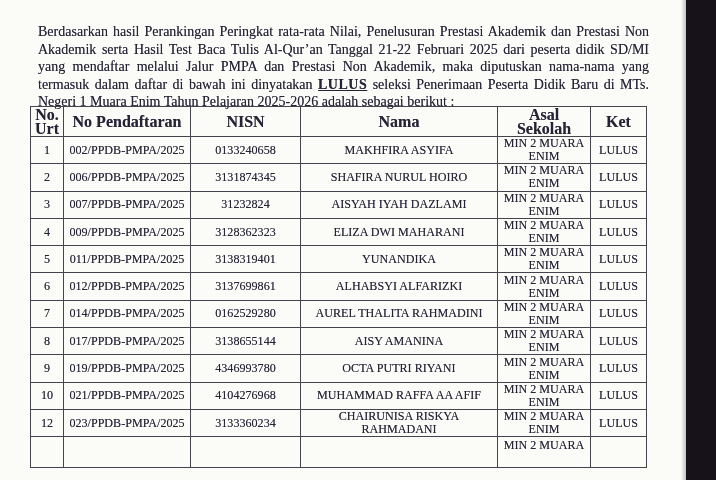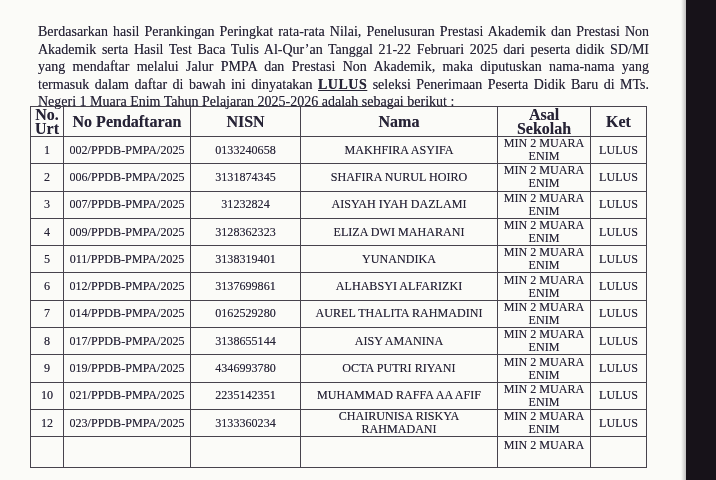--- a/index.html
+++ b/index.html
@@ -211,21 +211,21 @@
           </td>
           <td>
             <div class="line">MIN 2 MUARA</div>
             <div class="line">ENIM</div>
           </td>
           <td>LULUS</td>
         </tr>
         <tr>
           <td>10</td>
           <td>021/PPDB-PMPA/2025</td>
-          <td>2235142351</td>
+          <td>4104276968</td>
           <td>
             <div class="line">MUHAMMAD RAFFA AA AFIF</div>
           </td>
           <td>
             <div class="line">MIN 2 MUARA</div>
             <div class="line">ENIM</div>
           </td>
           <td>LULUS</td>
         </tr>
         <tr>

